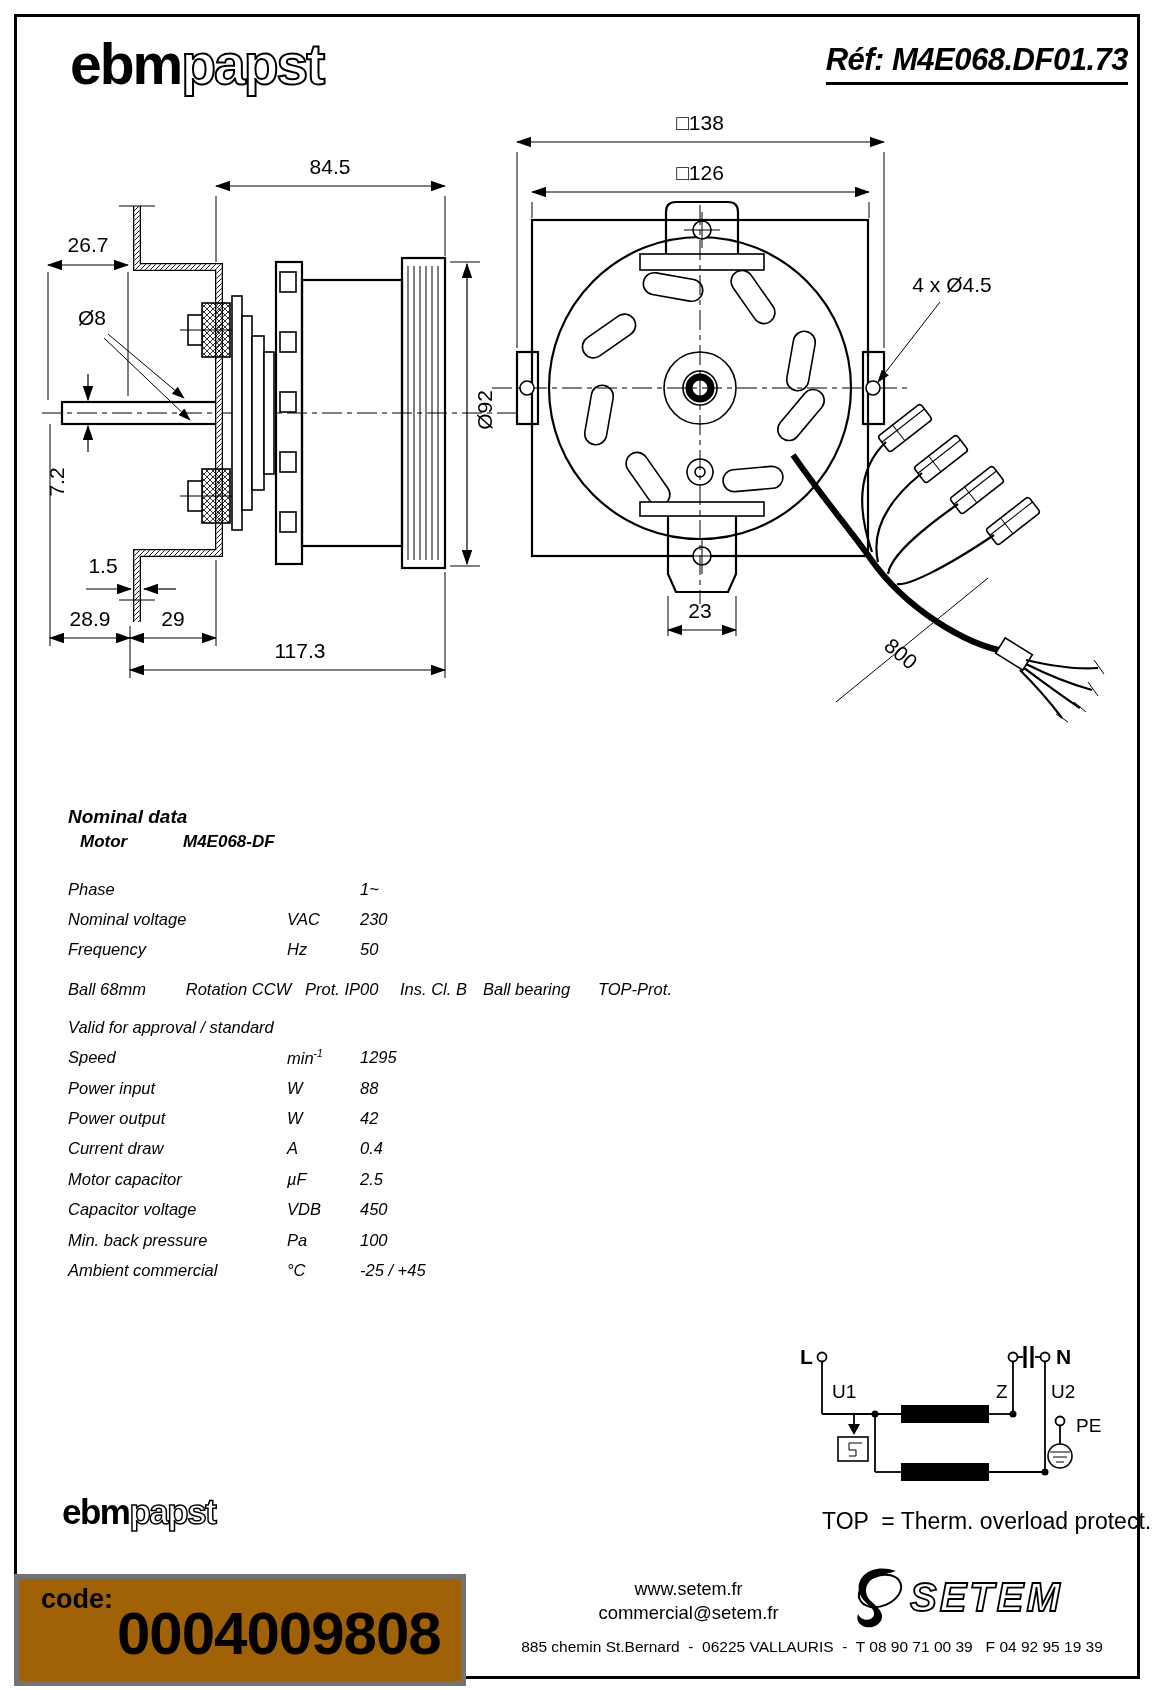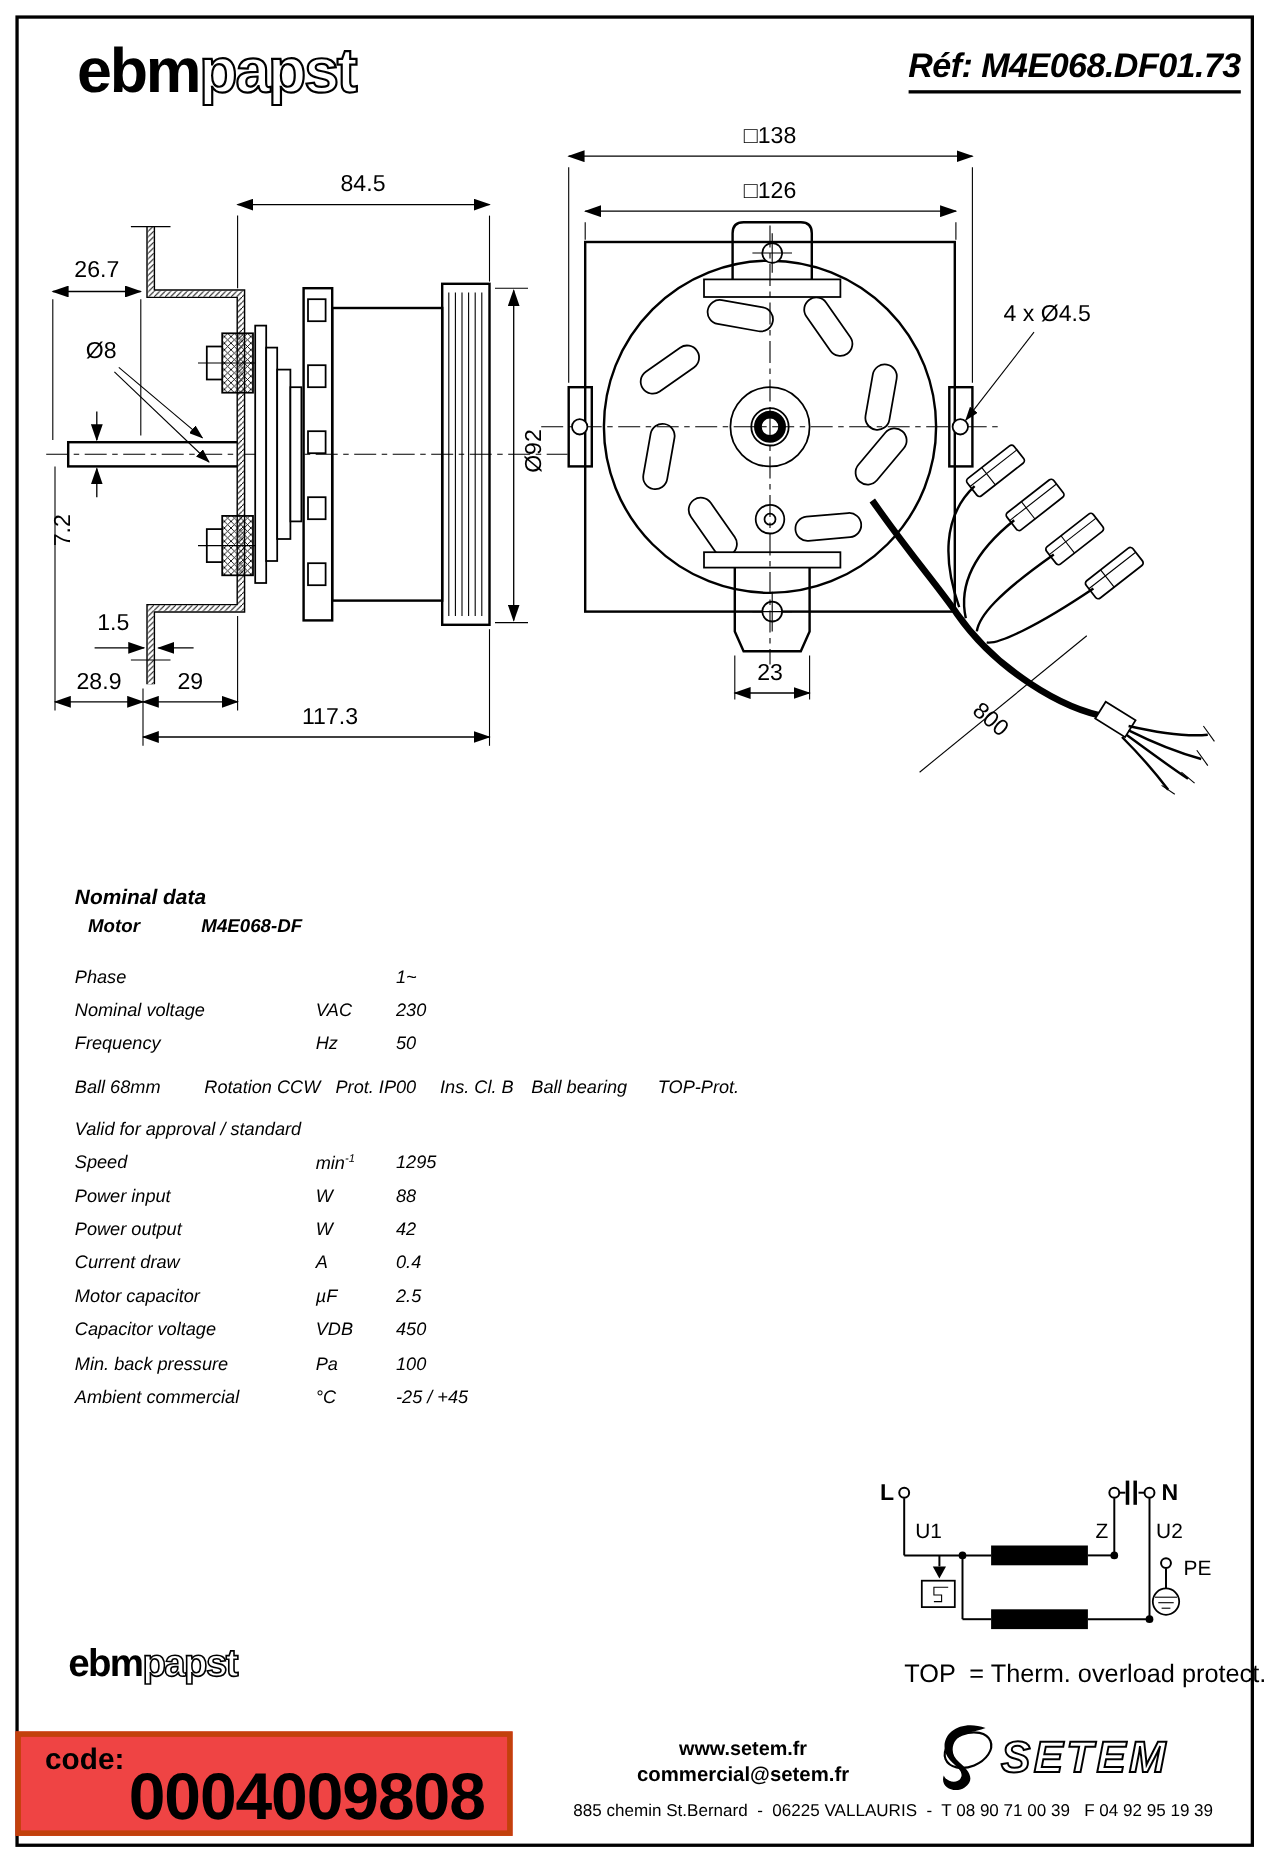--- a/index.html
+++ b/index.html
@@ -32,24 +32,24 @@
   .sizerow span:nth-child(1){width:104px;}
   .sizerow span:nth-child(2){width:133px;text-align:center;}
   .sizerow span:nth-child(3){width:95px;}
   .sizerow span:nth-child(4){width:83px;}
   .sizerow span:nth-child(5){width:115px;}
   .gap1{margin-top:14px;}
   .gap2{margin-top:18px;}
   
   #topnote{position:absolute;left:822px;top:1508px;font-size:23px;white-space:pre;}
   
-  #codebox{position:absolute;left:14px;top:1574px;width:452px;height:95px;border:5px solid #c2410c;background:#ef4444;box-sizing:border-box;}
+  #codebox{position:absolute;left:14px;top:1574px;width:452px;height:112px;border:5px solid #737373;background:#a16207;box-sizing:border-box;}
   #codebox .clab{position:absolute;left:22px;top:5px;font-size:27px;font-weight:bold;}
   #codebox .cval{position:absolute;left:98px;top:20px;font-size:60px;font-weight:bold;letter-spacing:-1px;text-align:center;}
-  .fcenter{position:absolute;left:543px;width:265px;text-align:center;font-weight:bold;}
+  .fcenter{position:absolute;left:556px;width:265px;text-align:center;font-weight:normal;}
   #fweb{top:1579px;font-size:18px;}
   #fmail{top:1602px;font-size:18.5px;}
   #faddr{position:absolute;left:462px;top:1638px;width:700px;text-align:center;font-size:15.5px;white-space:pre;}
 </style>
 </head>
 <body>
 
 <div id="page">
   <div id="frame"></div>
 

